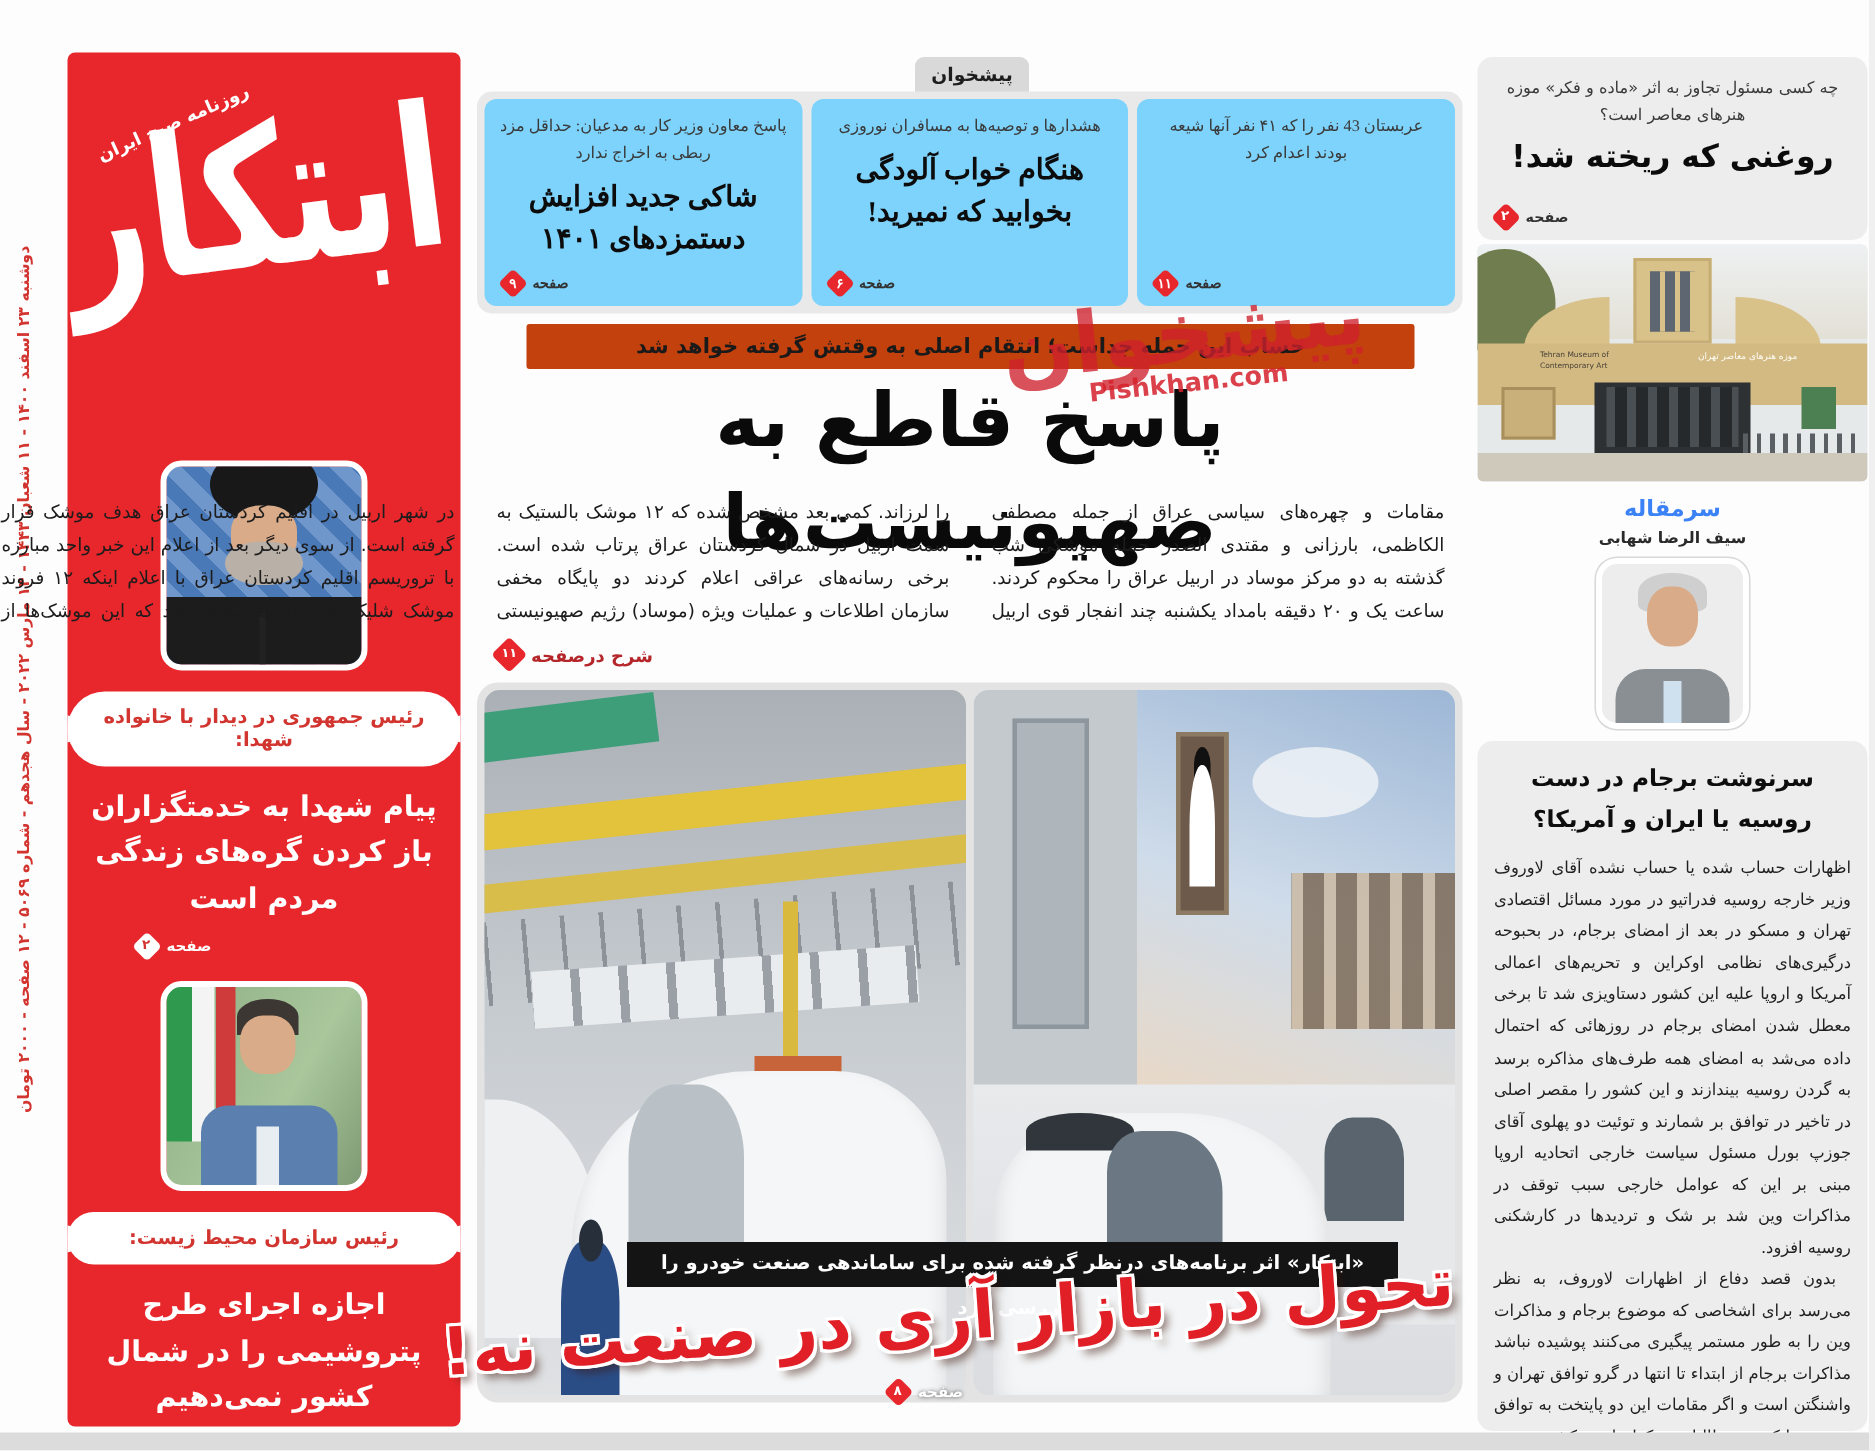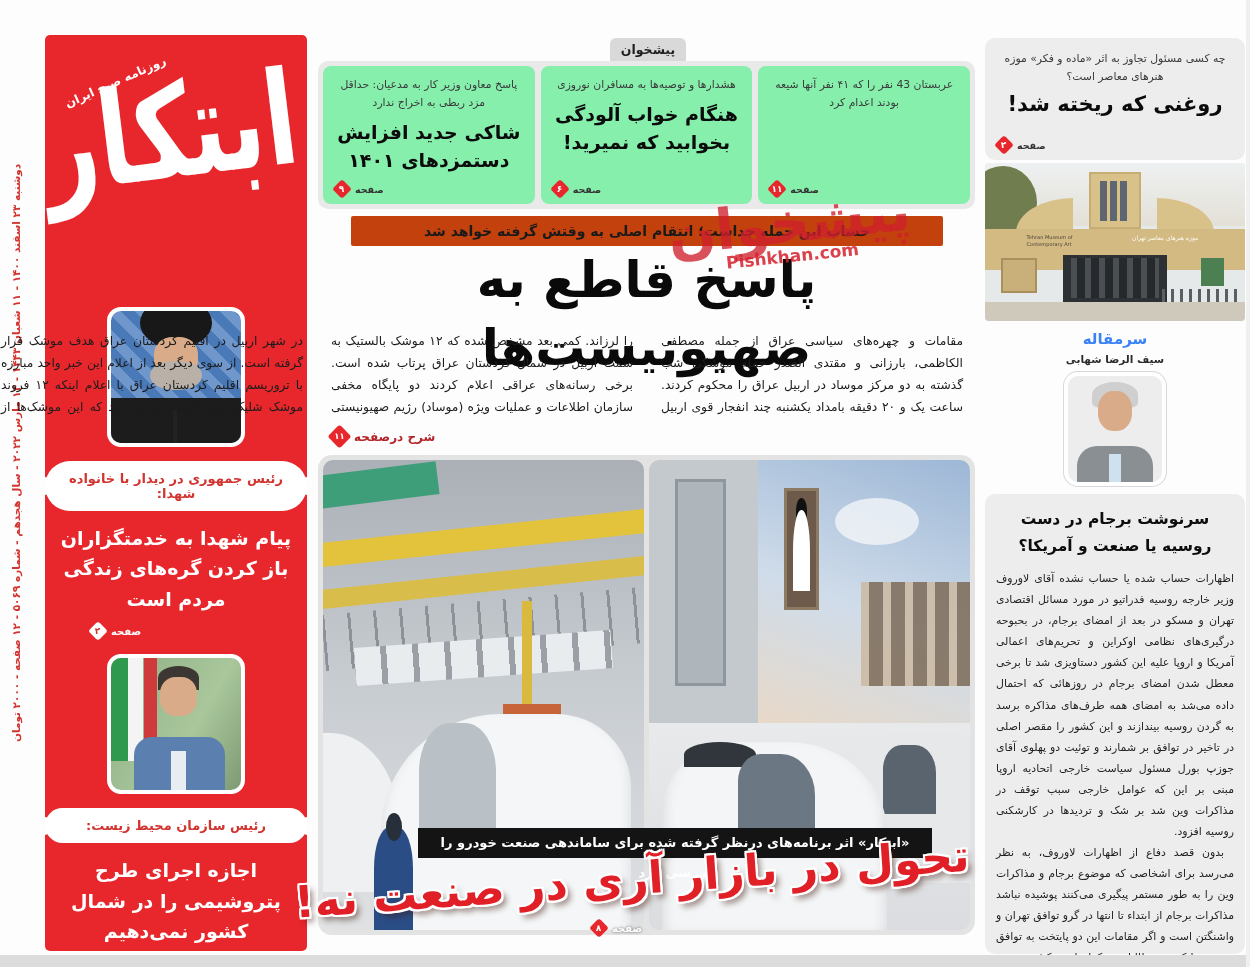--- a/index.html
+++ b/index.html
@@ -101,22 +101,22 @@
     background:#d9d9d9; border-radius:6px 6px 0 0;
     font-size:12.5px; font-weight:bold; color:#1e1e1e;
     text-align:center; line-height:24px; direction:rtl;
   }
   .top-panel {
     position:absolute; left:318px; top:61px; width:657px; height:148px;
     background:#e9e9e9; border-radius:10px; padding:5px;
     display:flex; direction:rtl; gap:6px;
   }
   .story-card {
-    flex:1; background:#86efac; border-radius:8px; position:relative;
-    padding:10px 10px 24px 10px; direction:rtl;
+    flex:1; background:#7dd3fc; border-radius:8px; position:relative;
+    padding:10px 10px 24px 10px; direction:rtl;font-family:Liberation Serif, serif;
   }
   .story-card .kicker {
     font-size:10.8px; color:#3a3a3a; text-align:center; line-height:1.65;
   }
   .story-card .headline {
     font-size:19px; font-weight:bold; color:#0c0c0c;
     text-align:center; line-height:1.5; margin-top:6px;
   }
   .card-badge {
     position:absolute; bottom:8px; left:12px;
@@ -428,21 +428,21 @@
   <div class="sec">سرمقاله</div>
   <div class="author">سیف الرضا شهابی</div>
 </div>
 <div class="ed-portrait editorportrait">
   <span class="hair"></span>
   <span class="face"></span>
   <span class="suit"></span>
   <span class="shirt"></span>
 </div>
 <div class="ed-box">
-  <div class="headline">سرنوشت برجام در دست روسیه یا صنعت و آمریکا؟</div>
+  <div class="headline">سرنوشت برجام در دست روسیه یا ایران و آمریکا؟</div>
   <div class="body">
     <p>اظهارات حساب شده یا حساب نشده آقای لاوروف وزیر خارجه روسیه فدراتیو در مورد مسائل اقتصادی تهران و مسکو در بعد از امضای برجام، در بحبوحه درگیری‌های نظامی اوکراین و تحریم‌های اعمالی آمریکا و اروپا علیه این کشور دستاویزی شد تا برخی معطل شدن امضای برجام در روزهائی که احتمال داده می‌شد به امضای همه طرف‌های مذاکره برسد به گردن روسیه بیندازند و این کشور را مقصر اصلی در تاخیر در توافق بر شمارند و توئیت دو پهلوی آقای جوزپ بورل مسئول سیاست خارجی اتحادیه اروپا مبنی بر این که عوامل خارجی سبب توقف در مذاکرات وین شد بر شک و تردیدها در کارشکنی روسیه افزود.</p>
     <p>بدون قصد دفاع از اظهارات لاوروف، به نظر می‌رسد برای اشخاصی که موضوع برجام و مذاکرات وین را به طور مستمر پیگیری می‌کنند پوشیده نباشد مذاکرات برجام از ابتداء تا انتها در گرو توافق تهران و واشنگتن است و اگر مقامات این دو پایتخت به توافق دست پیدا کنند و مطالبات هرکدام از دو کشور مزبور از یکدیگر تامین شود کار تمام است و مخالفت‌های دیگر کشورها جنبه ثانویه پیدا می‌کند و قابل حل و چشم‌پوشی است. همانطورکه در سال ۱۳۹۴ و در آستانه توافق برجام، وزیر خارجه وقت فرانسه اظهاراتی کرد که بوی کارشکنی در توافق را داشت و به نظر بسیاری از صاحبنظران در آن زمان، حکایت از سهم‌خواهی بیشتر پاریس قلمداد می‌شد ولی در نهایت برجام که تامین کننده مطالبات تهران و واشنگتن بود به نتیجه رسید.</p>
   </div>
 
 </div>
 
 <div class="watermark">
   <div class="fa">پیشخوان</div>
   <div class="en">Pishkhan.com</div>

